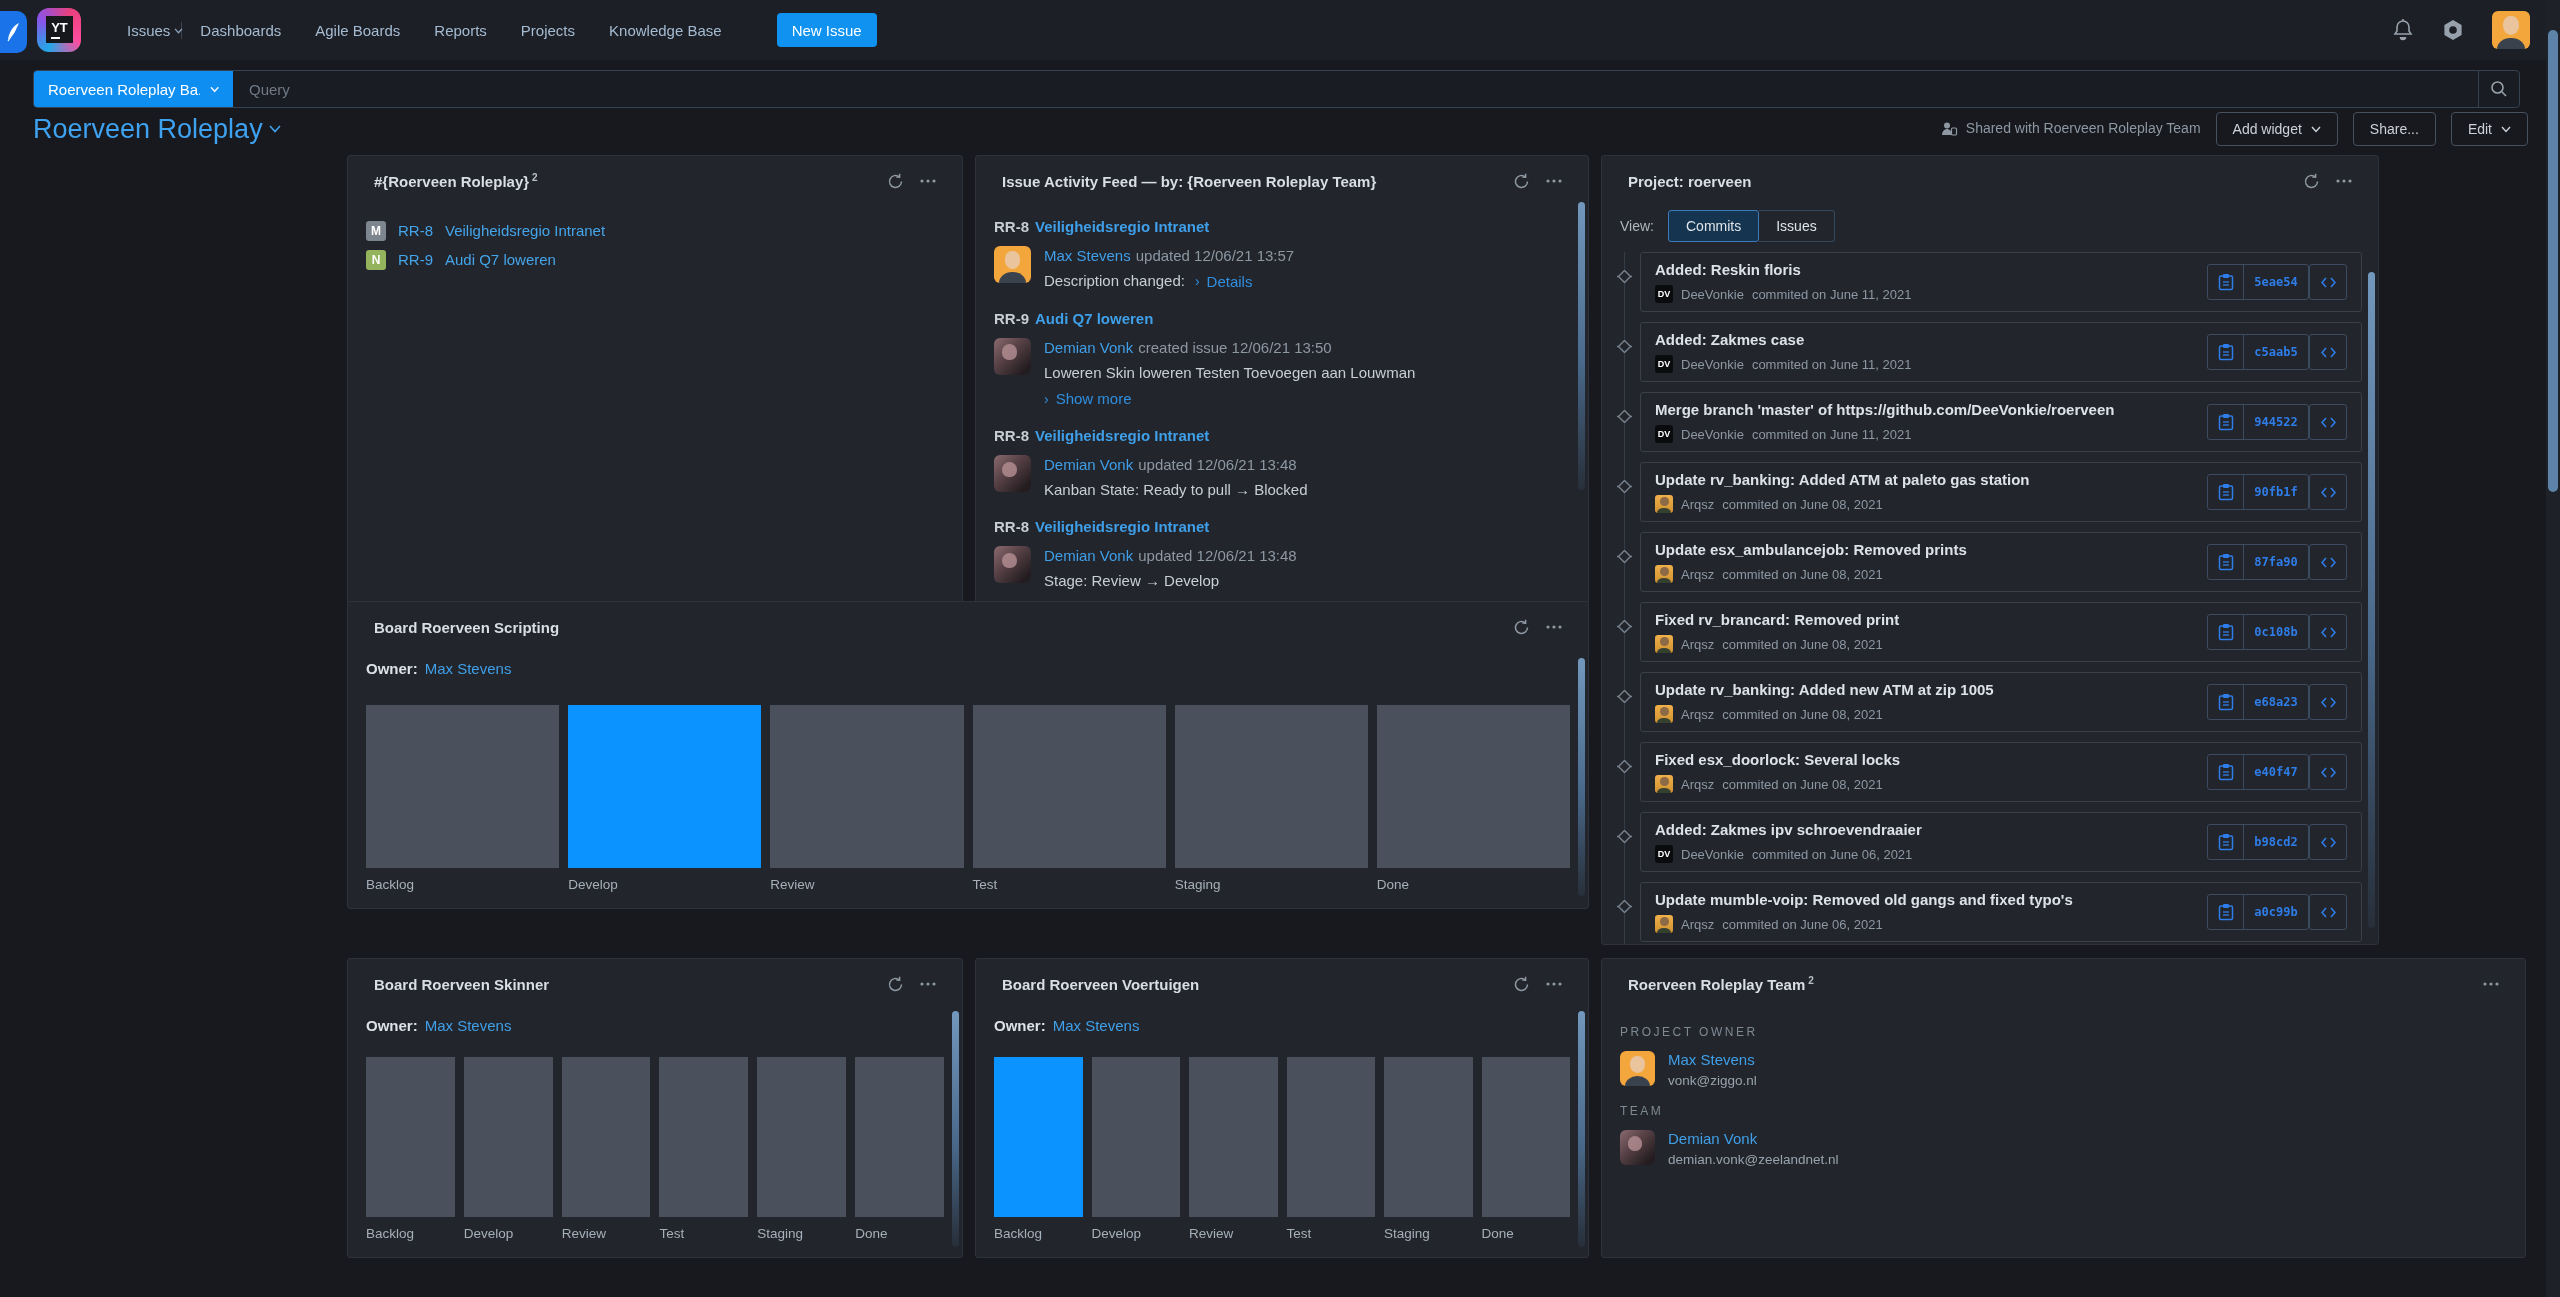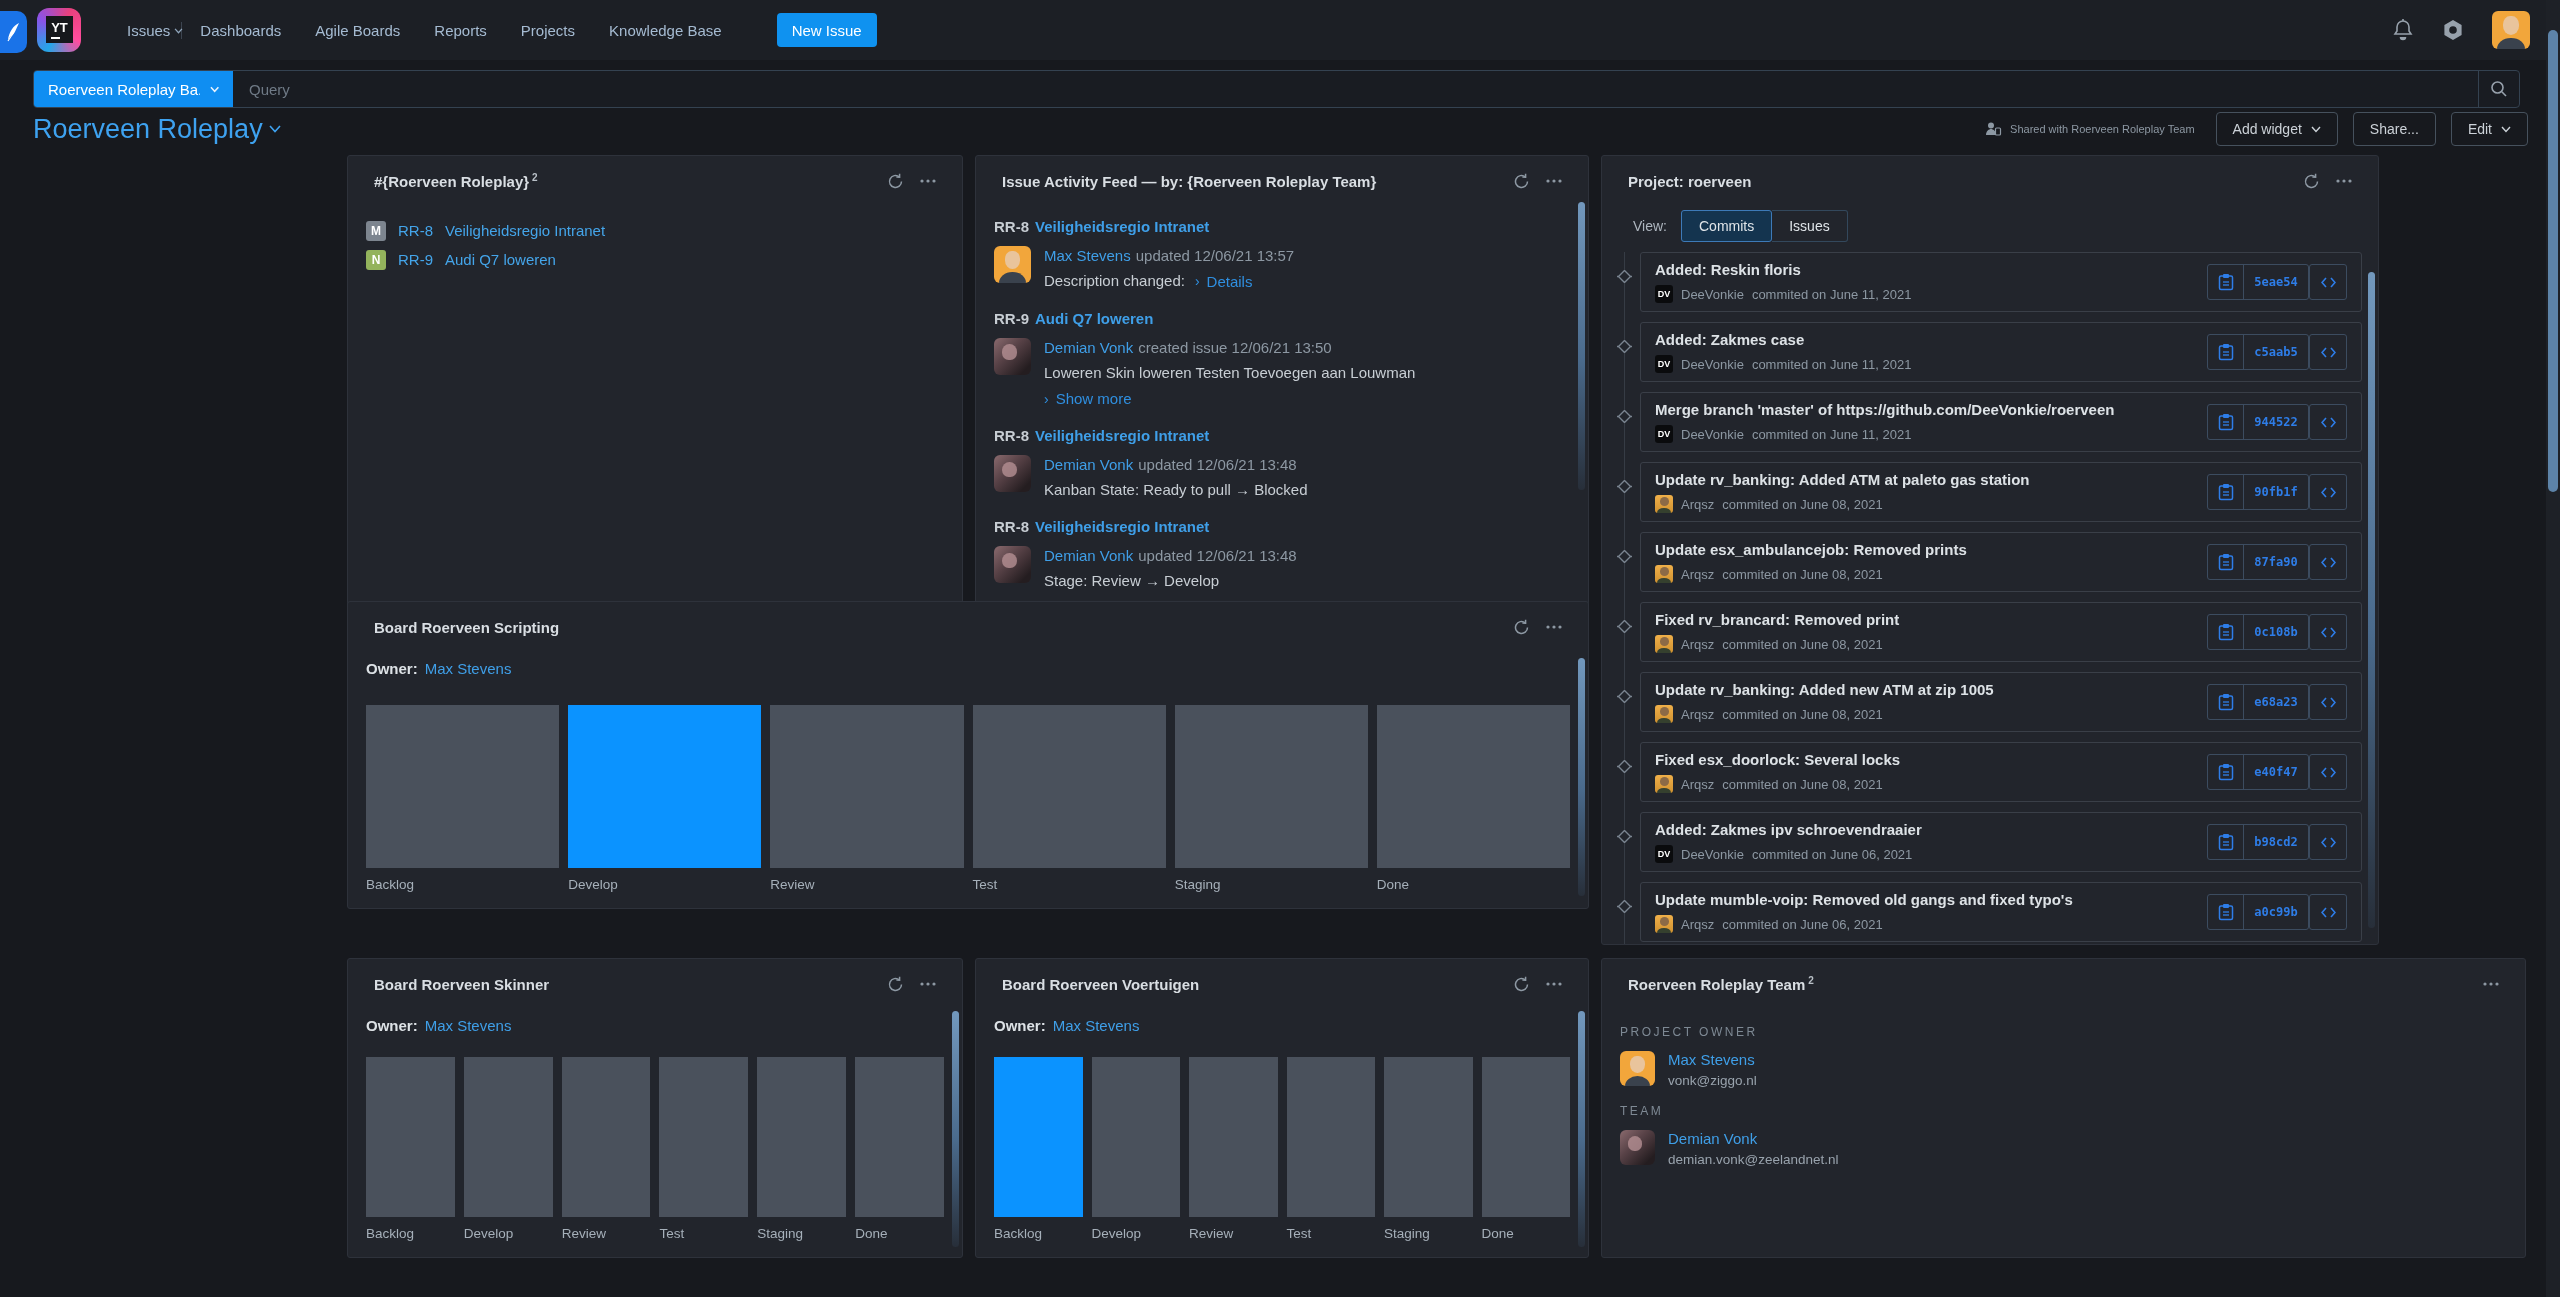--- a/index.html
+++ b/index.html
@@ -63,21 +63,21 @@
   .query-input::placeholder { color:#6f7a86; }
   .search-btn { width:41px; background:transparent; border:none; border-left:1px solid #344251;
     display:flex; align-items:center; justify-content:center; cursor:pointer; border-radius:0 3px 3px 0; }
 
   
   .pagehead { position:absolute; left:33px; top:108px; width:2495px; height:42px;
     display:flex; align-items:center; }
   .page-title { display:flex; align-items:center; gap:6px; color:#3ea2f0; font-size:27px;
     font-weight:400; cursor:pointer; }
   .ph-right { margin-left:auto; display:flex; align-items:center; gap:15px; }
-  .shared { display:flex; align-items:center; gap:8px; color:#8d98a3; font-size:11px; margin-right:6px; }
+  .shared { display:flex; align-items:flex-start; gap:8px; color:#8d98a3; font-size:14px; }
   .ghost-btn { display:flex; align-items:center; gap:9px; border:1px solid #46515d; border-radius:4px;
     background:transparent; color:#ccd2d8; height:34px; padding:0 16px; font-size:14px; cursor:pointer;
     font-family:"Liberation Sans",sans-serif; }
 
   
   .widget { position:absolute; background:#22252c; border:1px solid #2e323b; border-radius:3px; overflow:hidden; }
   .w-head { height:46px; display:flex; align-items:center; padding:4px 26px 0; }
   .w-title { font-size:15px; font-weight:bold; color:#d9dee3; }
   .w-title sup { font-size:10px; margin-left:3px; color:#b9c0c7; }
   .w-actions { margin-left:auto; display:flex; align-items:center; gap:16px; color:#8d98a3; }
@@ -114,21 +114,21 @@
   .act-l1 { margin-top:1px; }
   .act-user { color:#3f9fe8; cursor:pointer; }
   .act-action { color:#8d98a3; margin-left:5px; }
   .act-l2 { color:#c8ced4; margin-top:8px; }
   .act-link { color:#2f8fe0; cursor:pointer; display:inline-flex; gap:7px; align-items:center; }
   .act-link .gt { font-size:14px; }
   .act-l2 .act-link { margin-left:10px; }
   .act-linkrow { margin-top:9px; }
 
   
-  .view-row { display:flex; align-items:center; padding:8px 31px 12px; gap:14px; }
+  .view-row { display:flex; align-items:center; padding:8px 18px 12px; gap:14px; }
   .view-label { color:#aeb6bf; font-size:14px; }
   .seg { display:flex; }
   .seg-item { border:1px solid #33485c; color:#dfe4e8; font-size:14px; padding:7px 17px; cursor:pointer; }
   .seg-item.sel { background:#14344f; border-color:#3d7ab8; border-radius:3px; position:relative; z-index:1; }
   .seg-item.unsel { border-left:none; border-radius:0 3px 3px 0; }
   .commits { position:absolute; left:6px; right:16px; top:96px; bottom:0; overflow:hidden; }
   .commit-row { display:flex; margin-bottom:10px; position:relative; }
   .c-marker { width:32px; flex:none; position:relative; display:flex; justify-content:center; }
   .c-line { position:absolute; left:50%; top:-12px; bottom:-12px; width:1px; background:#363c45; }
   .c-node { position:relative; margin-top:17px; z-index:1; background:#22252c; }

